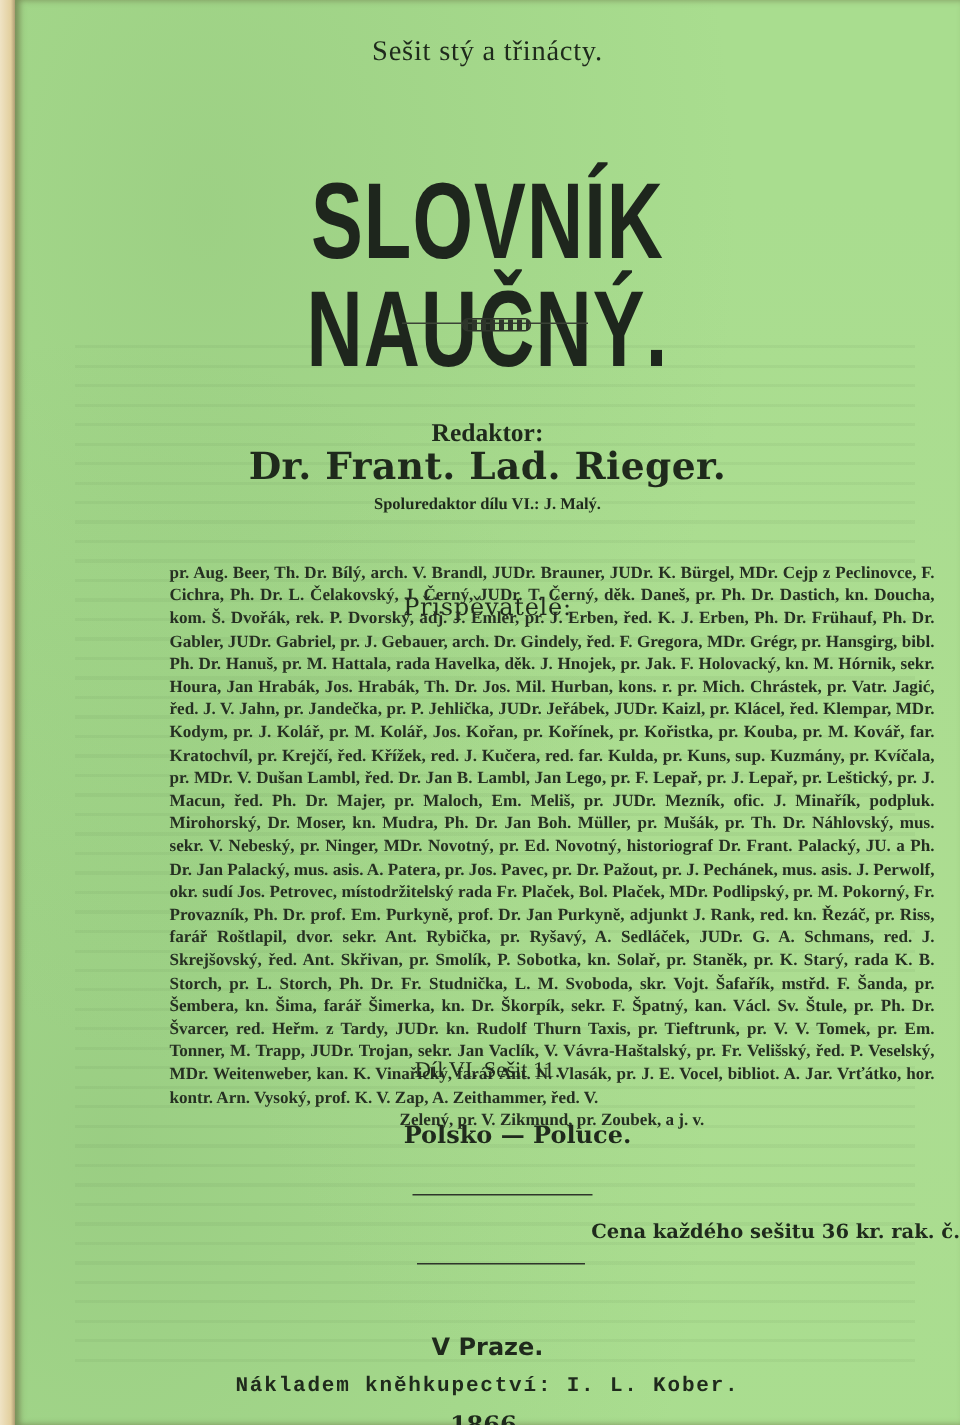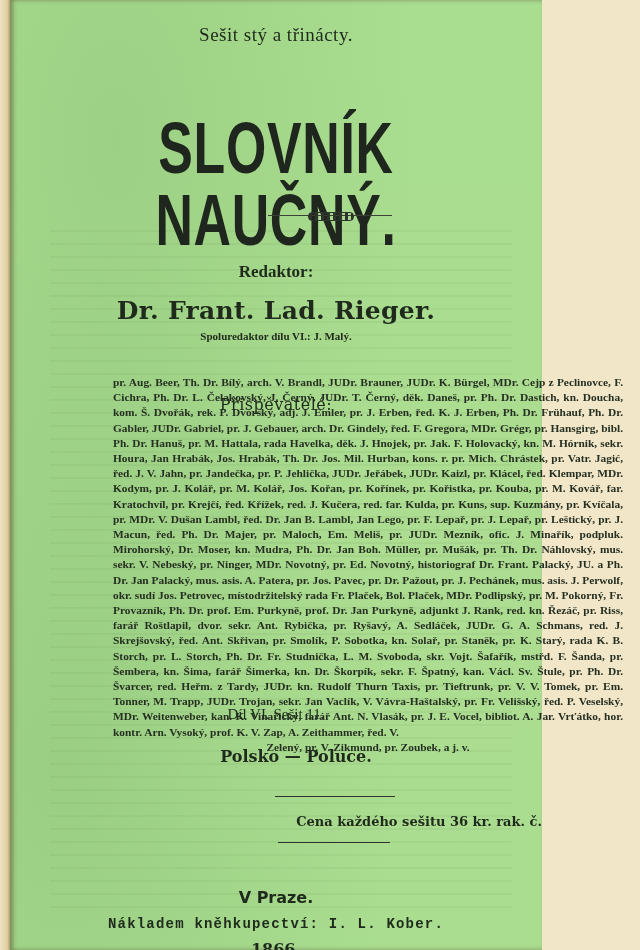--- a/index.html
+++ b/index.html
@@ -4,21 +4,21 @@
   <style>
     html, body { margin: 0; padding: 0; }
     body {
       width: 640px; height: 950px; overflow: hidden;
       background: #f2e6c8;
       font-family: "DejaVu Serif", serif;
       color: #1f2a1c;
       position: relative;
     }
     .cover {
-      position: absolute; left: 10px; top: 0; width: 532px; height: 950px;
+      position: absolute; left: 10px; top: 0; width: 630px; height: 950px;
       background:
         radial-gradient(ellipse at 20% 15%, rgba(120,170,100,0.25), transparent 50%),
         radial-gradient(ellipse at 85% 60%, rgba(180,220,150,0.35), transparent 55%),
         radial-gradient(ellipse at 10% 80%, rgba(110,160,95,0.25), transparent 50%),
         #a9dd8f;
       box-shadow: inset 3px 0 4px rgba(80,70,40,0.5);
     }
     .spine {
       position: absolute; left: 0; top: 0; width: 12px; height: 950px;
       background: linear-gradient(90deg, #efe3c4, #e2cf9e 60%, #8a7a55);
@@ -27,21 +27,21 @@
     .issue-line { top: 24px; font-size: 19px; letter-spacing: 0.5px; font-family: "Liberation Serif", serif; }
     .title {
       top: 112px; font-family: "Liberation Sans", sans-serif; font-weight: 700;
       font-size: 72px; letter-spacing: 1px; transform: scaleX(0.72); transform-origin: center;
       color: #1e261d; line-height: 72px;
     }
     .ornament { top: 212px; height: 8px; }
     .ornament .line { position: absolute; left: 258px; width: 124px; top: 3px; height: 1px; background: #3a4236; }
     .ornament .knot { position: absolute; left: 298px; top: 0; width: 44px; height: 7px;
       border-radius: 4px; border: 1px solid #2e352b; background: repeating-linear-gradient(90deg,#2e352b 0 3px,transparent 3px 6px); }
-    .editor-label { top: 262px; font-size: 17px; font-weight: 700; font-family: "Liberation Serif", serif; }
+    .editor-label { top: 279px; font-size: 17px; font-weight: 700; font-family: "Liberation Serif", serif; }
     .editor-name { top: 296px; font-size: 25px; font-weight: 700; font-family: "DejaVu Serif", serif; letter-spacing: 0.3px; }
     .coeditor { top: 330px; font-size: 11px; font-weight: 700; font-family: "Liberation Serif", serif; }
     .contrib-label { top: 350px; font-size: 16px; font-family: "DejaVu Serif", serif; letter-spacing: 0.5px; margin-top: 45px; }
     .contributors {
       position: absolute; left: 72px; width: 510px; top: 375px;
       font-family: "Liberation Serif", serif; font-size: 11.4px; line-height: 15.2px;
       text-align: justify; font-weight: 700; color: #263022; margin-left: 31px;
     }
     .contributors .last { text-align: right; text-align-last: center; }
     .volume { top: 706px; font-size: 15px; font-family: "Liberation Serif", serif; }

